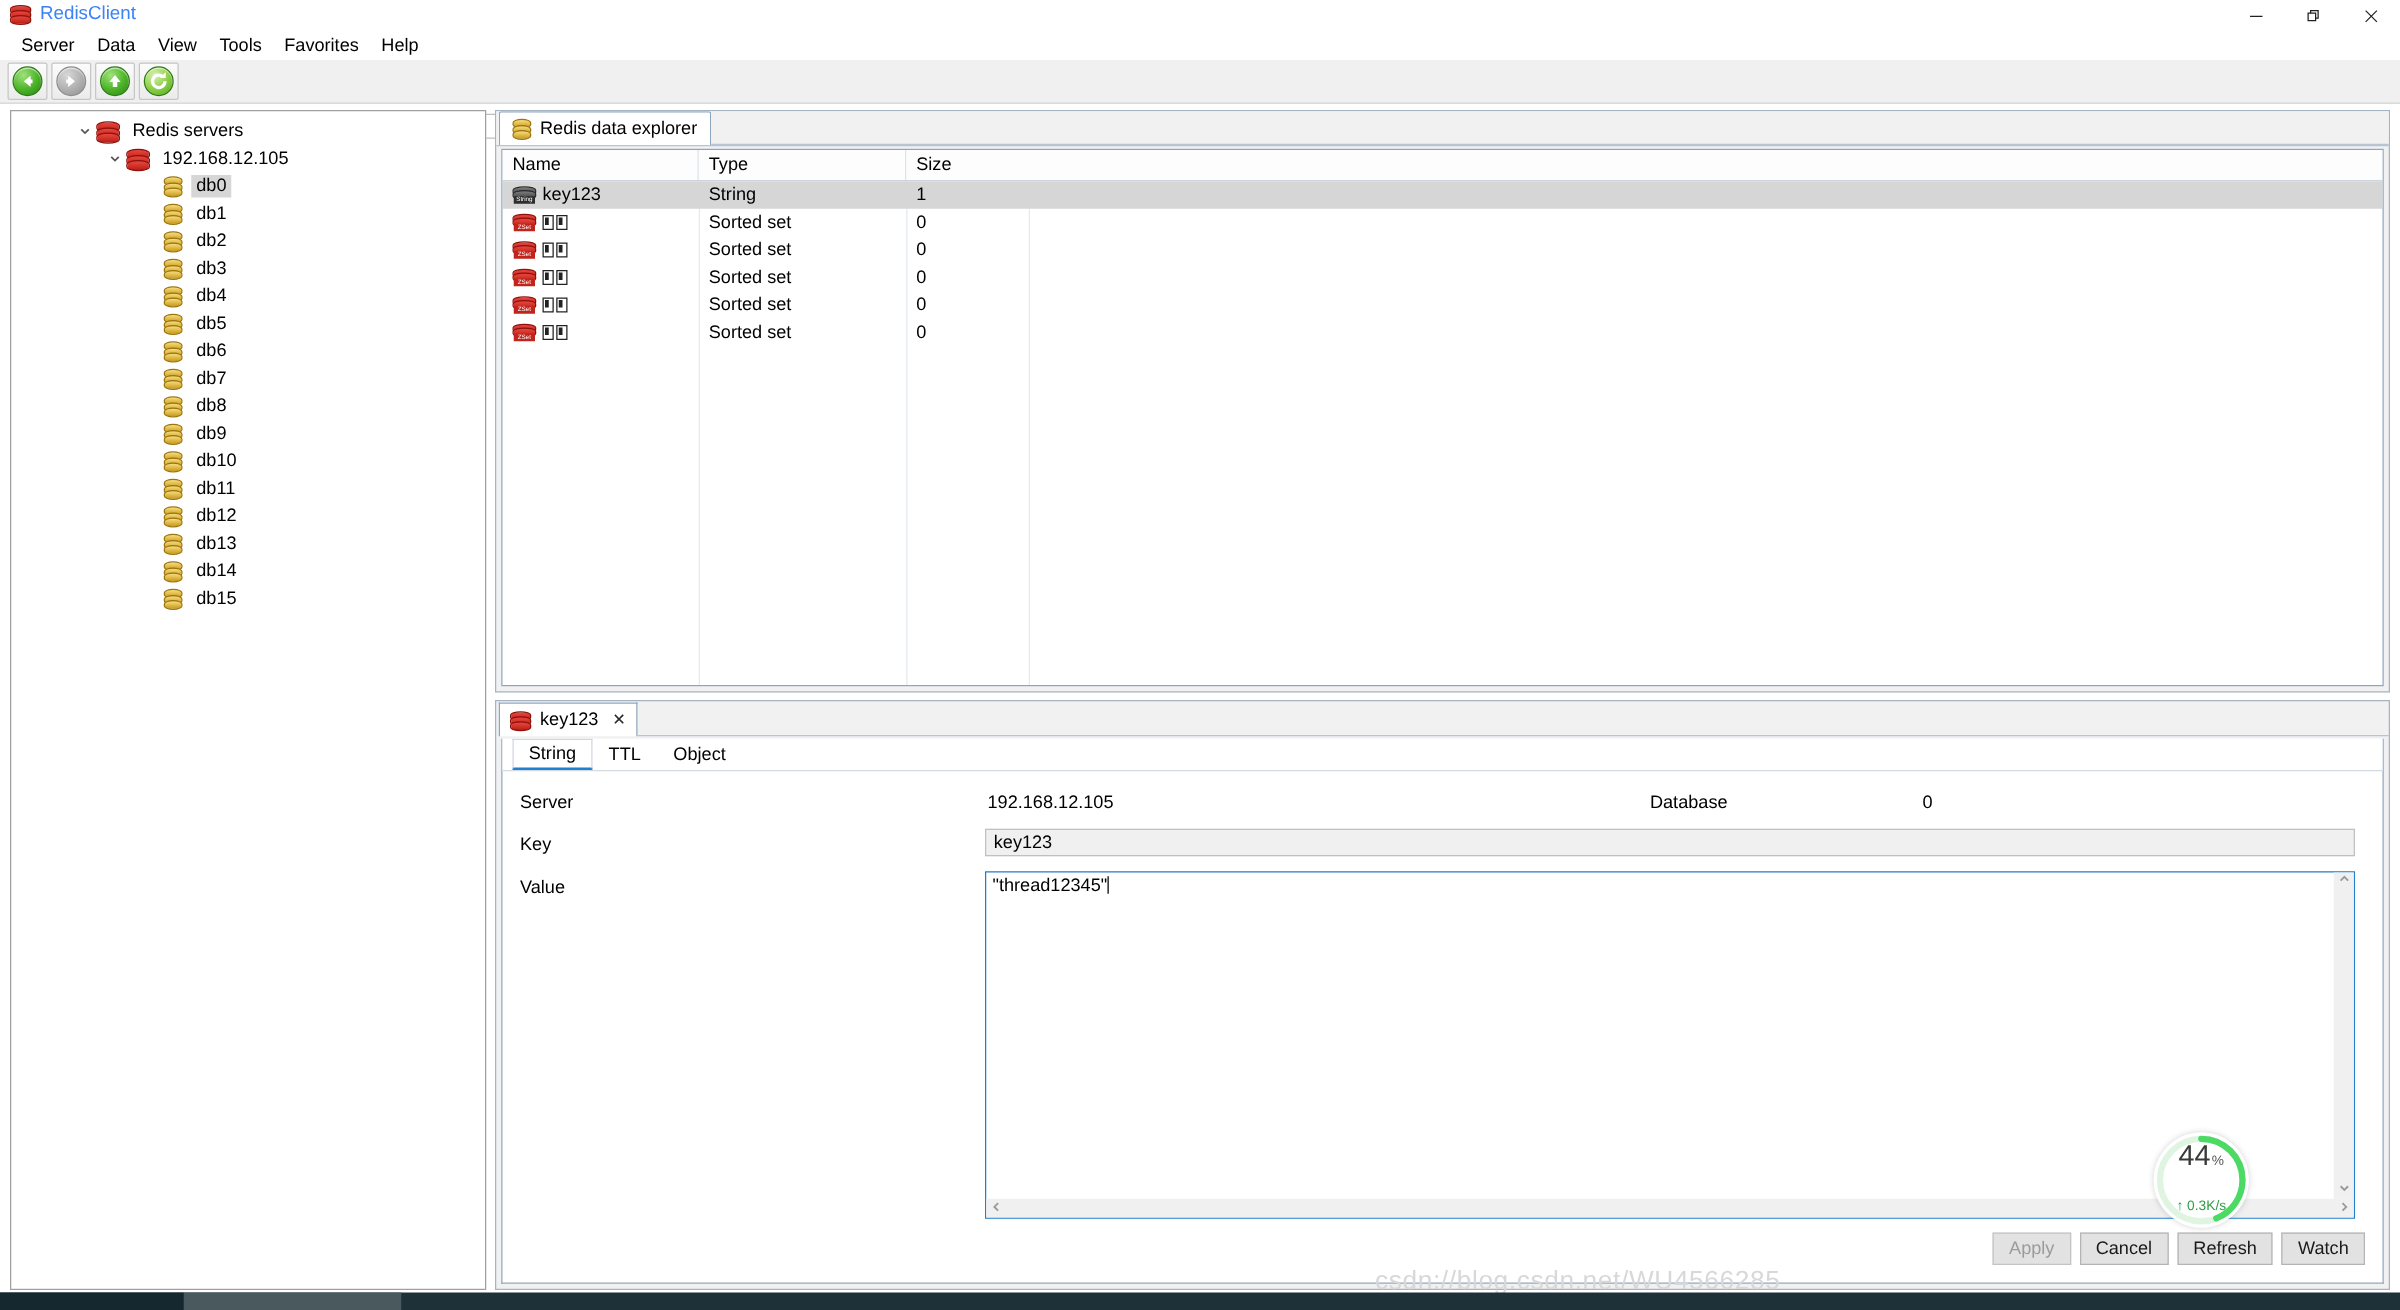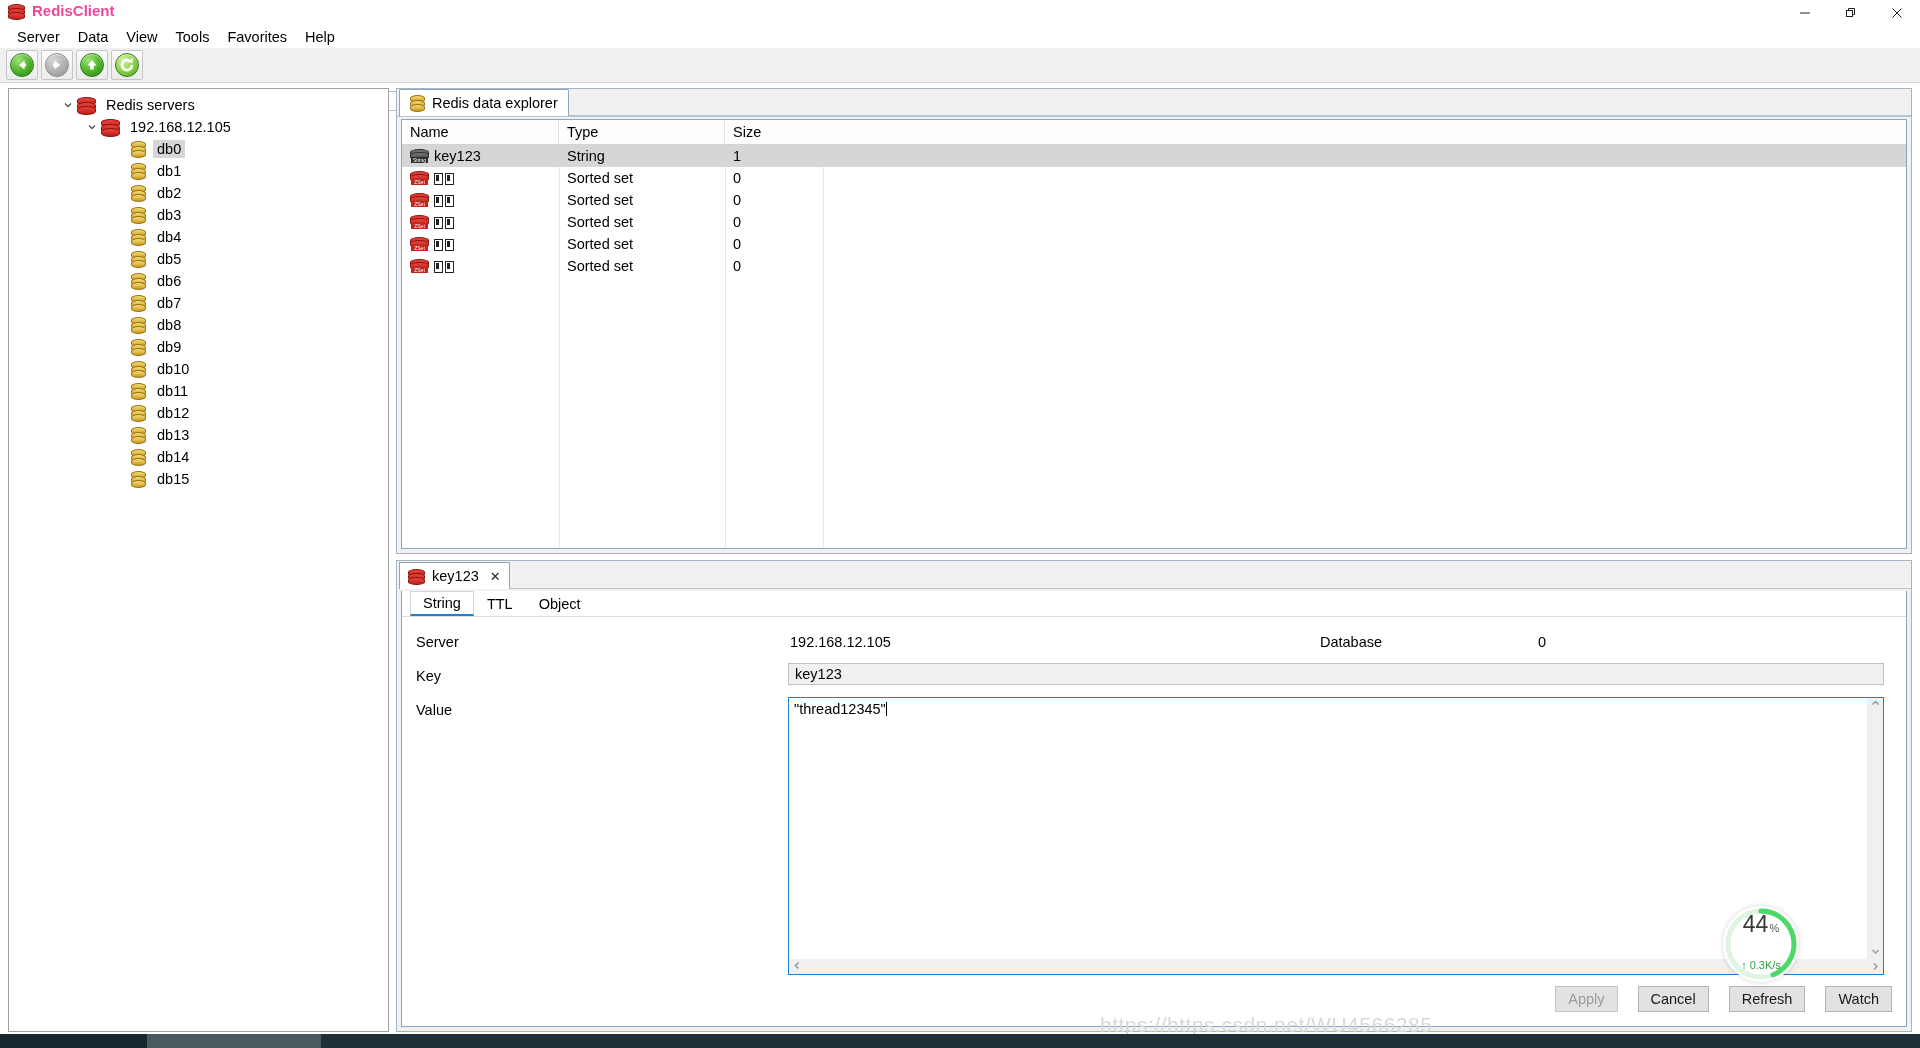--- a/index.html
+++ b/index.html
@@ -7,21 +7,21 @@
     width:1920px;height:1048px;overflow:hidden;
     font-family:"Liberation Sans","DejaVu Sans",sans-serif;
     font-size:15px;color:#000;background:#ffffff;
     -webkit-font-smoothing:antialiased;
   }
   .app{position:relative;width:1920px;height:1048px;background:#ffffff;}
 
   
   .titlebar{position:absolute;left:0;top:0;width:1920px;height:26px;background:#ffffff;}
   .title-left{position:absolute;left:8px;top:2px;display:flex;align-items:center;gap:7px;}
-  .title-text{font-size:15px;color:#ec4899;font-weight:bold;}
+  .title-text{font-size:15px;color:#3b82f6;}
   .win-btns{position:absolute;right:0;top:0;height:26px;display:flex;}
   .win-btn{width:46px;height:26px;display:flex;align-items:center;justify-content:center;}
   .win-btn svg{display:block;}
 
   
   .redis-ico{position:relative;display:inline-block;}
   .redis-ico i{position:absolute;left:0;display:block;border-radius:50%/38%;
       background:linear-gradient(#e8473f,#bb1e16);border:1px solid #8d120c;}
 
   
@@ -126,21 +126,21 @@
   .valuetext{position:absolute;left:5px;top:3px;right:18px;font-size:14.5px;white-space:pre;}
   .caret{display:inline-block;width:1px;height:14px;background:#000;vertical-align:-2px;}
   .vscroll{position:absolute;right:0;top:0;bottom:15px;width:16px;background:#f0f0f0;
       display:flex;flex-direction:column;justify-content:space-between;align-items:center;
       color:#9a9a9a;font-size:11px;}
   .hscroll{position:absolute;left:0;right:0;bottom:0;height:15px;background:#f0f0f0;
       display:flex;align-items:center;color:#9a9a9a;font-size:11px;padding-left:3px;box-sizing:border-box;}
   .vscroll span,.hscroll span{line-height:1;}
   .corner-gt{position:absolute;right:2px;bottom:0;color:#9a9a9a;font-size:11px;}
 
-  .btnbar{position:absolute;right:14px;bottom:14px;display:flex;gap:20px;align-items:center;}
+  .btnbar{position:absolute;right:14px;bottom:14px;display:flex;gap:7px;align-items:center;}
   .btn{min-width:58px;height:26px;padding:0 12px;font-size:14.5px;background:#e2e2e2;
       border:1px solid #b4b4b4;box-sizing:border-box;display:flex;align-items:center;
       justify-content:center;color:#1a1a1a;}
   .btn.disabled{color:#9b9b9b;background:#e2e2e2;border-color:#c4c4c4;}
 
   
   .monitor{position:absolute;left:1723px;top:906px;width:76px;height:76px;border-radius:50%;
       background:rgba(255,255,255,.94);box-shadow:0 0 5px rgba(0,0,0,.18);
       display:flex;flex-direction:column;align-items:center;justify-content:center;gap:20px;}
   .monitor .ring{position:absolute;left:0;top:0;}
@@ -586,20 +586,20 @@
     <div class="mon-pct">
       <span>44</span>
         <small>%</small>
     </div>
     <div class="mon-rate">
       <span>↑</span>
       <span>0.3K/s</span>
     </div>
   </div>
 
-  <div class="watermark">https://https.csdn.net/WU4566285</div>
+  <div class="watermark">csdn://blog.csdn.net/WU4566285</div>
 
   <div class="taskbar">
     <div class="seg" style="left:0;width:147px;background:#16282f;"></div>
     <div class="seg" style="left:147px;width:174px;background:#49595e;"></div>
   </div>
 
 </div>
 
 </body></html>

